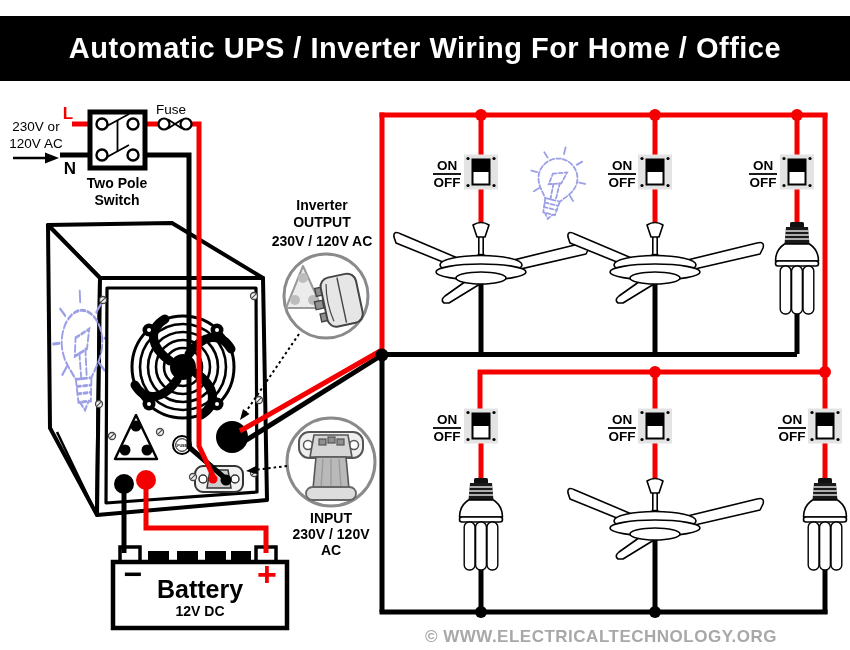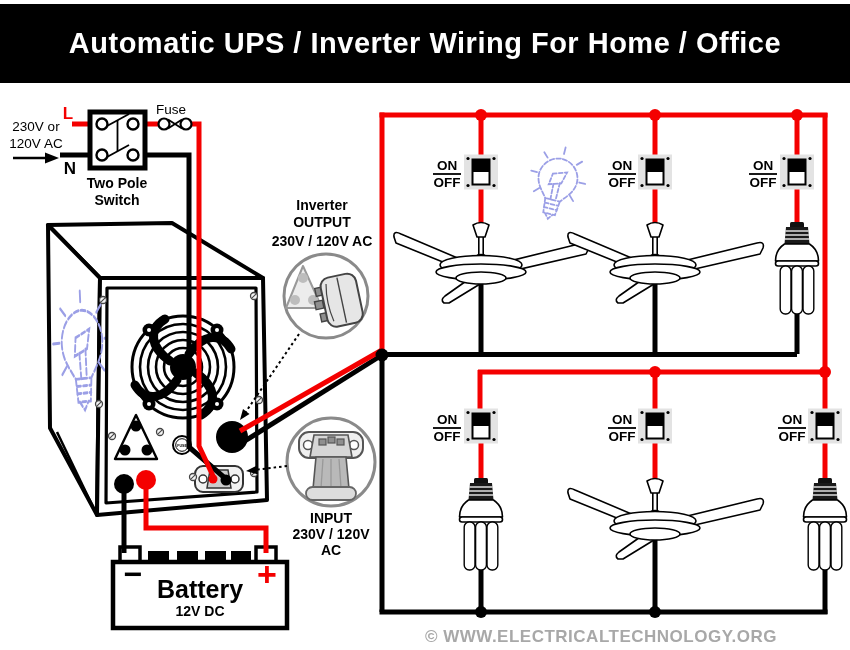--- a/index.html
+++ b/index.html
@@ -1,18 +1,18 @@
 <!DOCTYPE html>
 <html><head>
 <meta charset="utf-8">
 <style>
   html,body{margin:0;padding:0;background:#fff;}
   #stage{position:relative;width:850px;height:650px;background:#ffffff;overflow:hidden;
          font-family:"Liberation Sans",sans-serif;}
-  #titlebar{position:absolute;left:0;top:4px;width:850px;height:79px;background:#000;
+  #titlebar{position:absolute;left:0;top:16px;width:850px;height:65px;background:#000;
             display:flex;align-items:center;justify-content:center;}
   #titlebar h1{margin:0;color:#fff;font-size:29px;font-weight:bold;letter-spacing:.5px;white-space:nowrap;}
   #diagram{position:absolute;left:0;top:0;}
   text{font-family:"Liberation Sans",sans-serif;}
   .lbl{font-weight:bold;fill:#000;}
   .thin{font-weight:normal;fill:#000;}
 </style>
 </head>
 <body>
 

